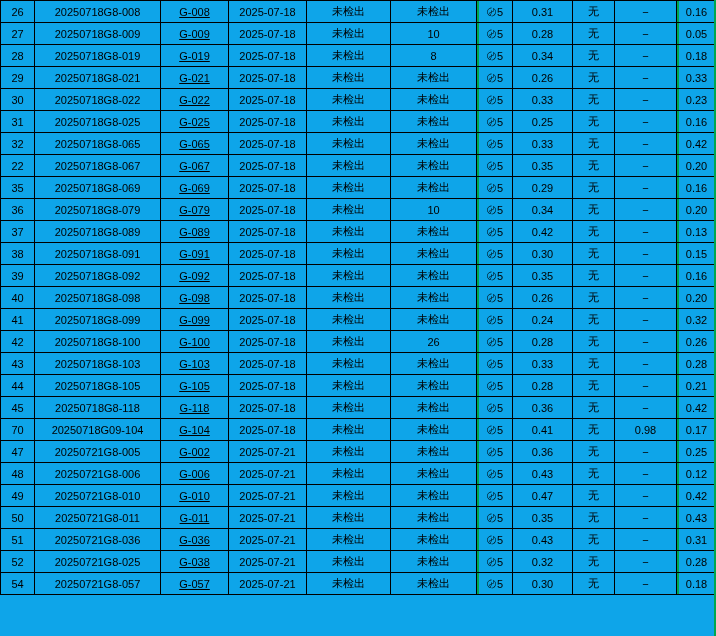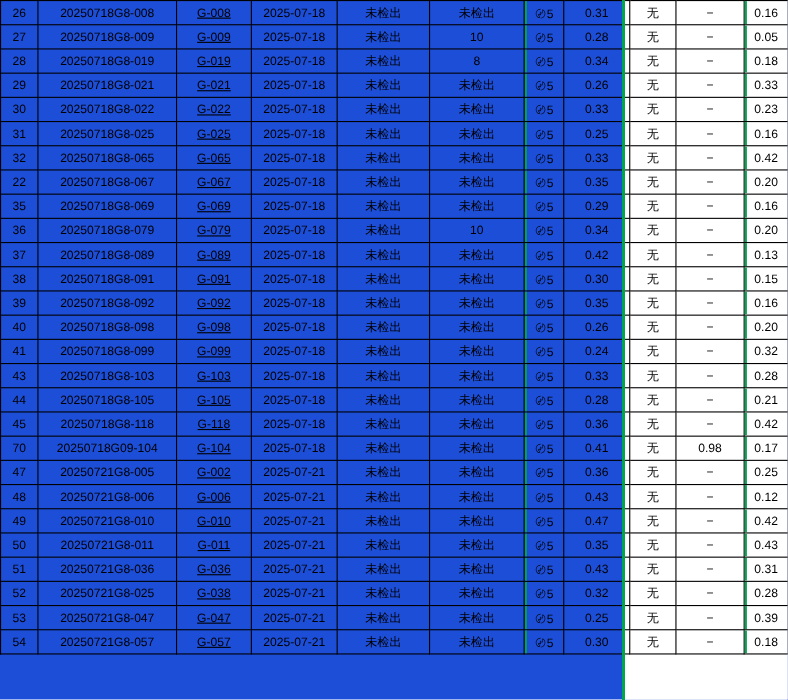--- a/index.html
+++ b/index.html
@@ -8,23 +8,23 @@
     background: #ffffff;
   }
   body {
     width: 716px;
     height: 636px;
     overflow: hidden;
     font-family: "Liberation Sans", sans-serif;
   }
   .sheet {
     position: relative;
-    width: 568px;
+    width: 716px;
     height: 636px;
-    background: #1d4ed8;
+    background: #0ea5e9;
   }
   table.data {
     border-collapse: collapse;
     table-layout: fixed;
     width: 716px;
     font-size: 11px;
     color: #000000;
   }
   table.data td {
     border: 1px solid #000000;
@@ -280,20 +280,33 @@
           <td class="c3">2025-07-18</td>
           <td class="c4">未检出</td>
           <td class="c5 greenright">未检出</td>
           <td class="c6 greenleft">〄5</td>
           <td class="c7">0.24</td>
           <td class="c8">无</td>
           <td class="c9">−</td>
           <td class="c10 greenleft">0.32</td>
         </tr>
         <tr>
+          <td class="c0">42</td>
+          <td class="c1">20250718G8-100</td>
+          <td class="c2">G-100</td>
+          <td class="c3">2025-07-18</td>
+          <td class="c4">未检出</td>
+          <td class="c5 greenright">26</td>
+          <td class="c6 greenleft">〄5</td>
+          <td class="c7">0.28</td>
+          <td class="c8">无</td>
+          <td class="c9">−</td>
+          <td class="c10 greenleft">0.26</td>
+        </tr>
+        <tr>
           <td class="c0">43</td>
           <td class="c1">20250718G8-103</td>
           <td class="c2">G-103</td>
           <td class="c3">2025-07-18</td>
           <td class="c4">未检出</td>
           <td class="c5 greenright">未检出</td>
           <td class="c6 greenleft">〄5</td>
           <td class="c7">0.33</td>
           <td class="c8">无</td>
           <td class="c9">−</td>
@@ -408,33 +421,20 @@
           <td class="c1">20250721G8-025</td>
           <td class="c2">G-038</td>
           <td class="c3">2025-07-21</td>
           <td class="c4">未检出</td>
           <td class="c5 greenright">未检出</td>
           <td class="c6 greenleft">〄5</td>
           <td class="c7">0.32</td>
           <td class="c8">无</td>
           <td class="c9">−</td>
           <td class="c10 greenleft">0.28</td>
-        </tr>
-        <tr>
-          <td class="c0">53</td>
-          <td class="c1">20250721G8-047</td>
-          <td class="c2">G-047</td>
-          <td class="c3">2025-07-21</td>
-          <td class="c4">未检出</td>
-          <td class="c5 greenright">未检出</td>
-          <td class="c6 greenleft">〄5</td>
-          <td class="c7">0.25</td>
-          <td class="c8">无</td>
-          <td class="c9">−</td>
-          <td class="c10 greenleft">0.39</td>
         </tr>
         <tr>
           <td class="c0">54</td>
           <td class="c1">20250721G8-057</td>
           <td class="c2">G-057</td>
           <td class="c3">2025-07-21</td>
           <td class="c4">未检出</td>
           <td class="c5 greenright">未检出</td>
           <td class="c6 greenleft">〄5</td>
           <td class="c7">0.30</td>

